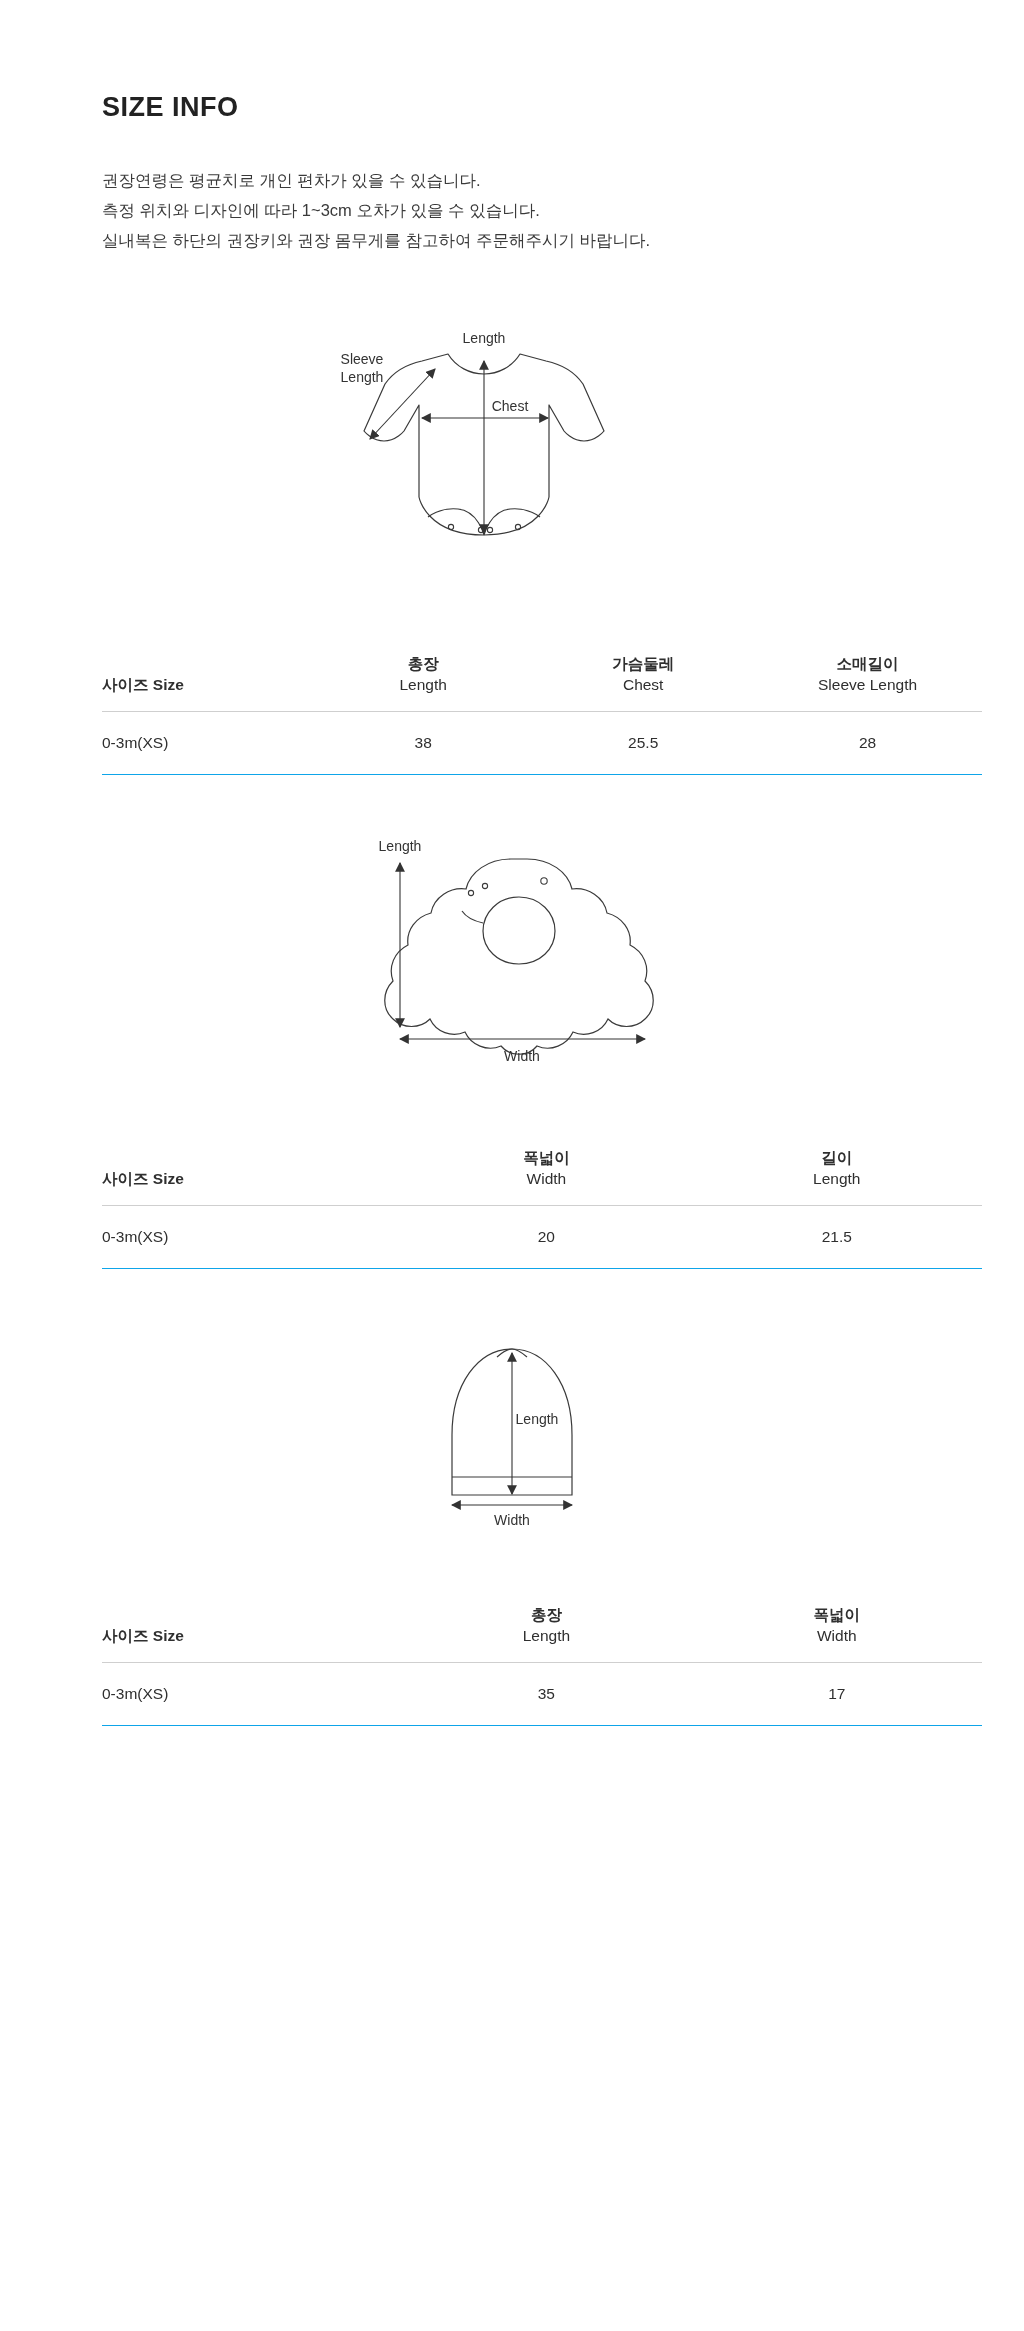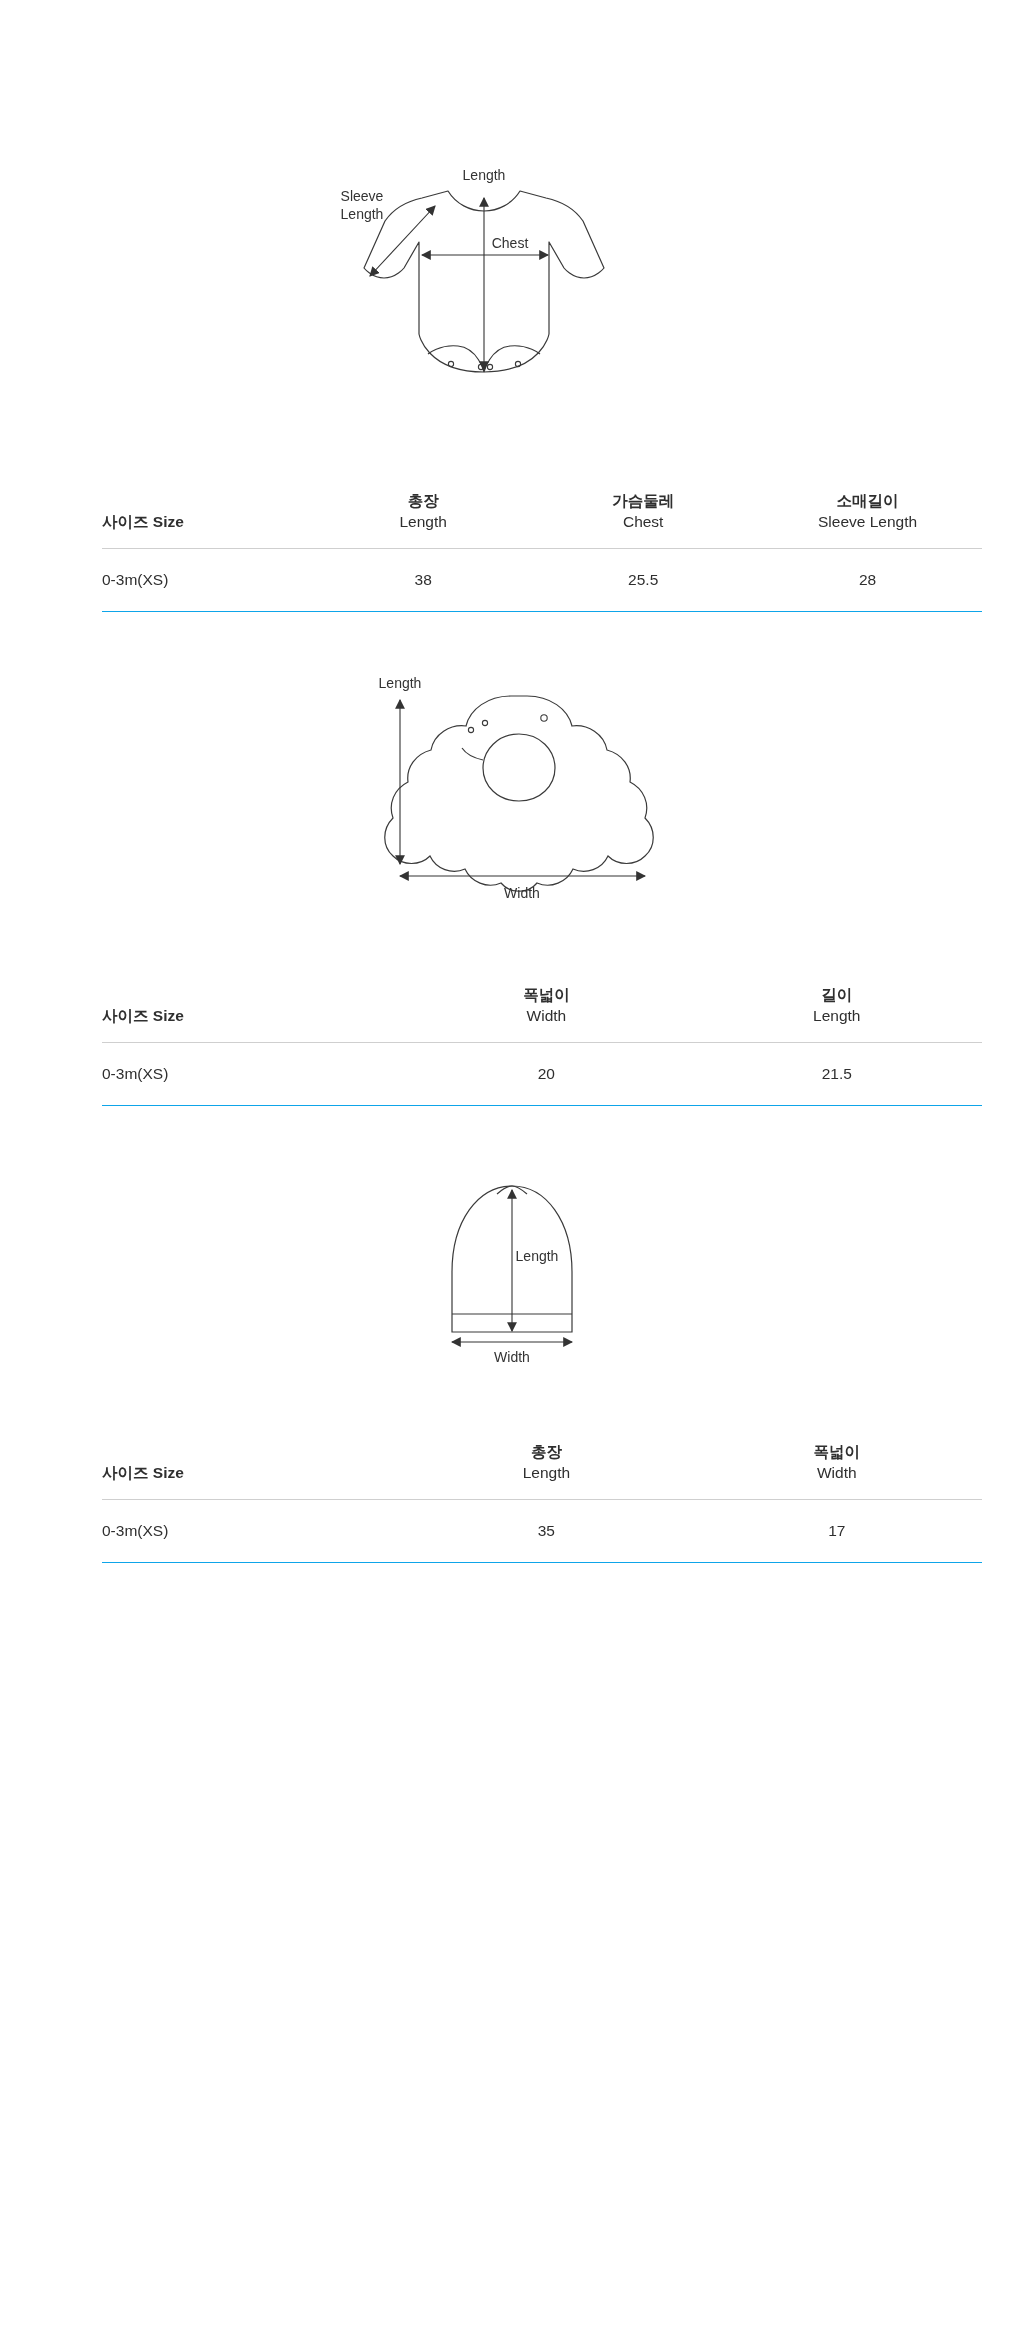--- a/index.html
+++ b/index.html
@@ -97,20 +97,26 @@
   .col-r { text-align: center; padding-right: 2px; }
 
   .spacer-bottom { height: 120px; }
 </style>
 </head>
 <body>
 
 <div class="page">
 
   <div class="inner header">
+    <h1 class="title">SIZE INFO</h1>
+    <div class="notes">
+      <div>권장연령은 평균치로 개인 편차가 있을 수 있습니다.</div>
+      <div>측정 위치와 디자인에 따라 1~3cm 오차가 있을 수 있습니다.</div>
+      <div>실내복은 하단의 권장키와 권장 몸무게를 참고하여 주문해주시기 바랍니다.</div>
+    </div>
   </div>
 
   <div class="figure fig-romper">
     <svg width="520" height="270" viewBox="0 0 520 270">
       <defs>
         <marker id="arrH" markerWidth="9" markerHeight="9" refX="8" refY="4.5" orient="auto">
           <path d="M0,0 L9,4.5 L0,9 z" fill="#333"></path>
         </marker>
         <marker id="arrHs" markerWidth="9" markerHeight="9" refX="1" refY="4.5" orient="auto">
           <path d="M9,0 L0,4.5 L9,9 z" fill="#333"></path>

